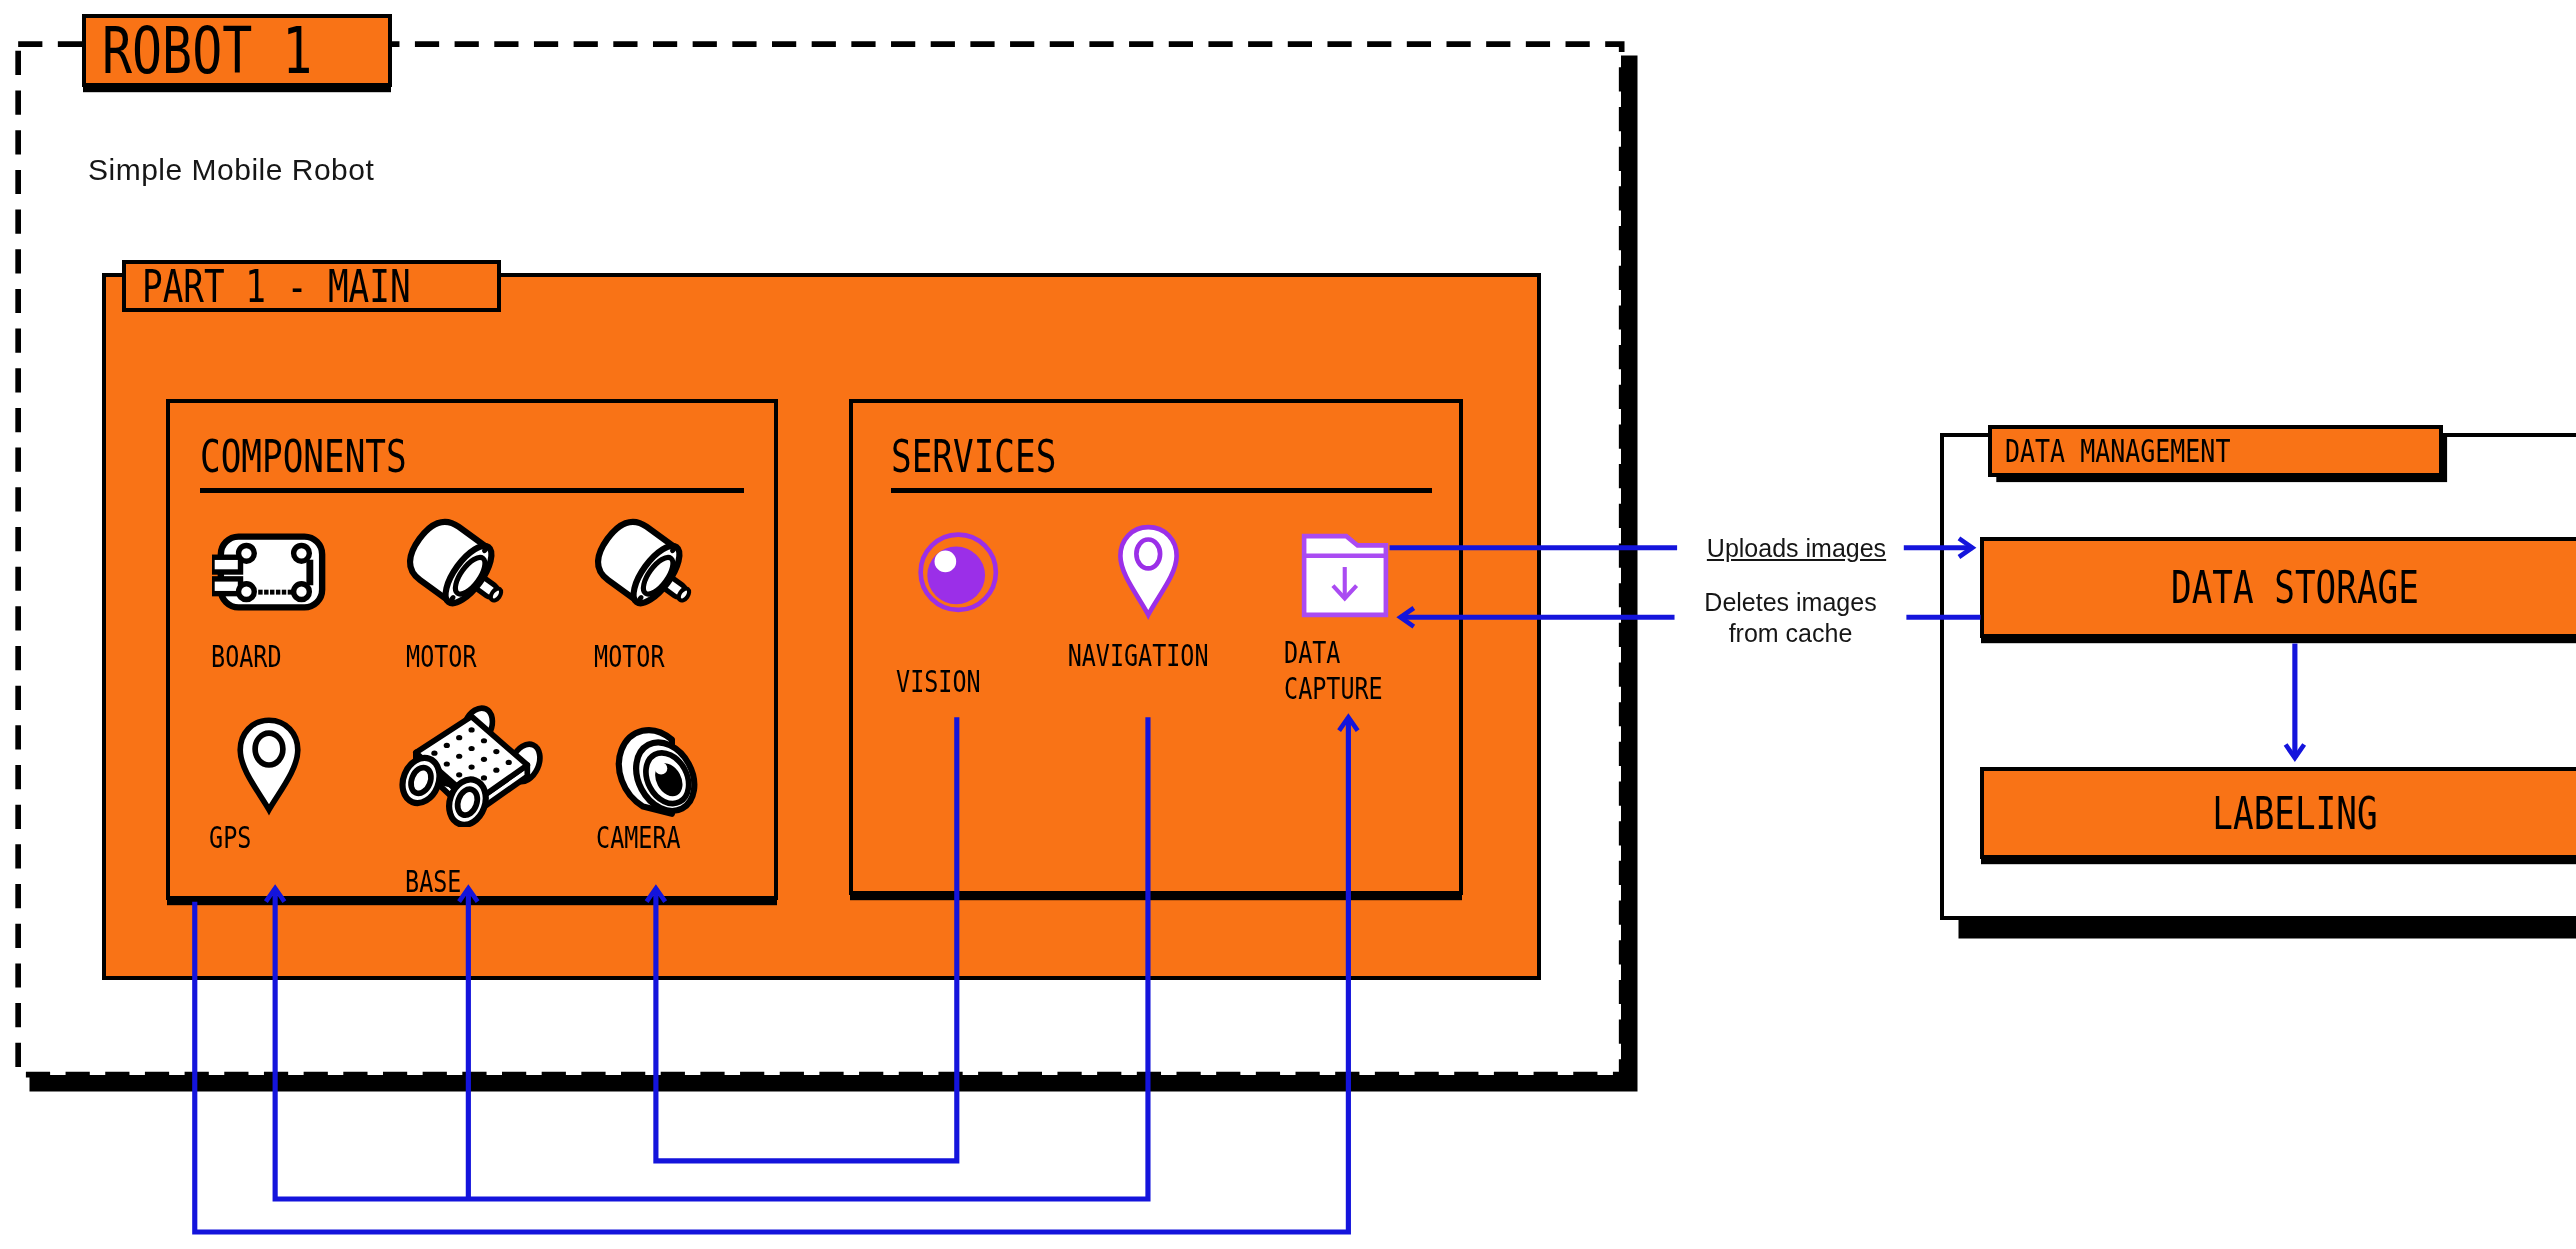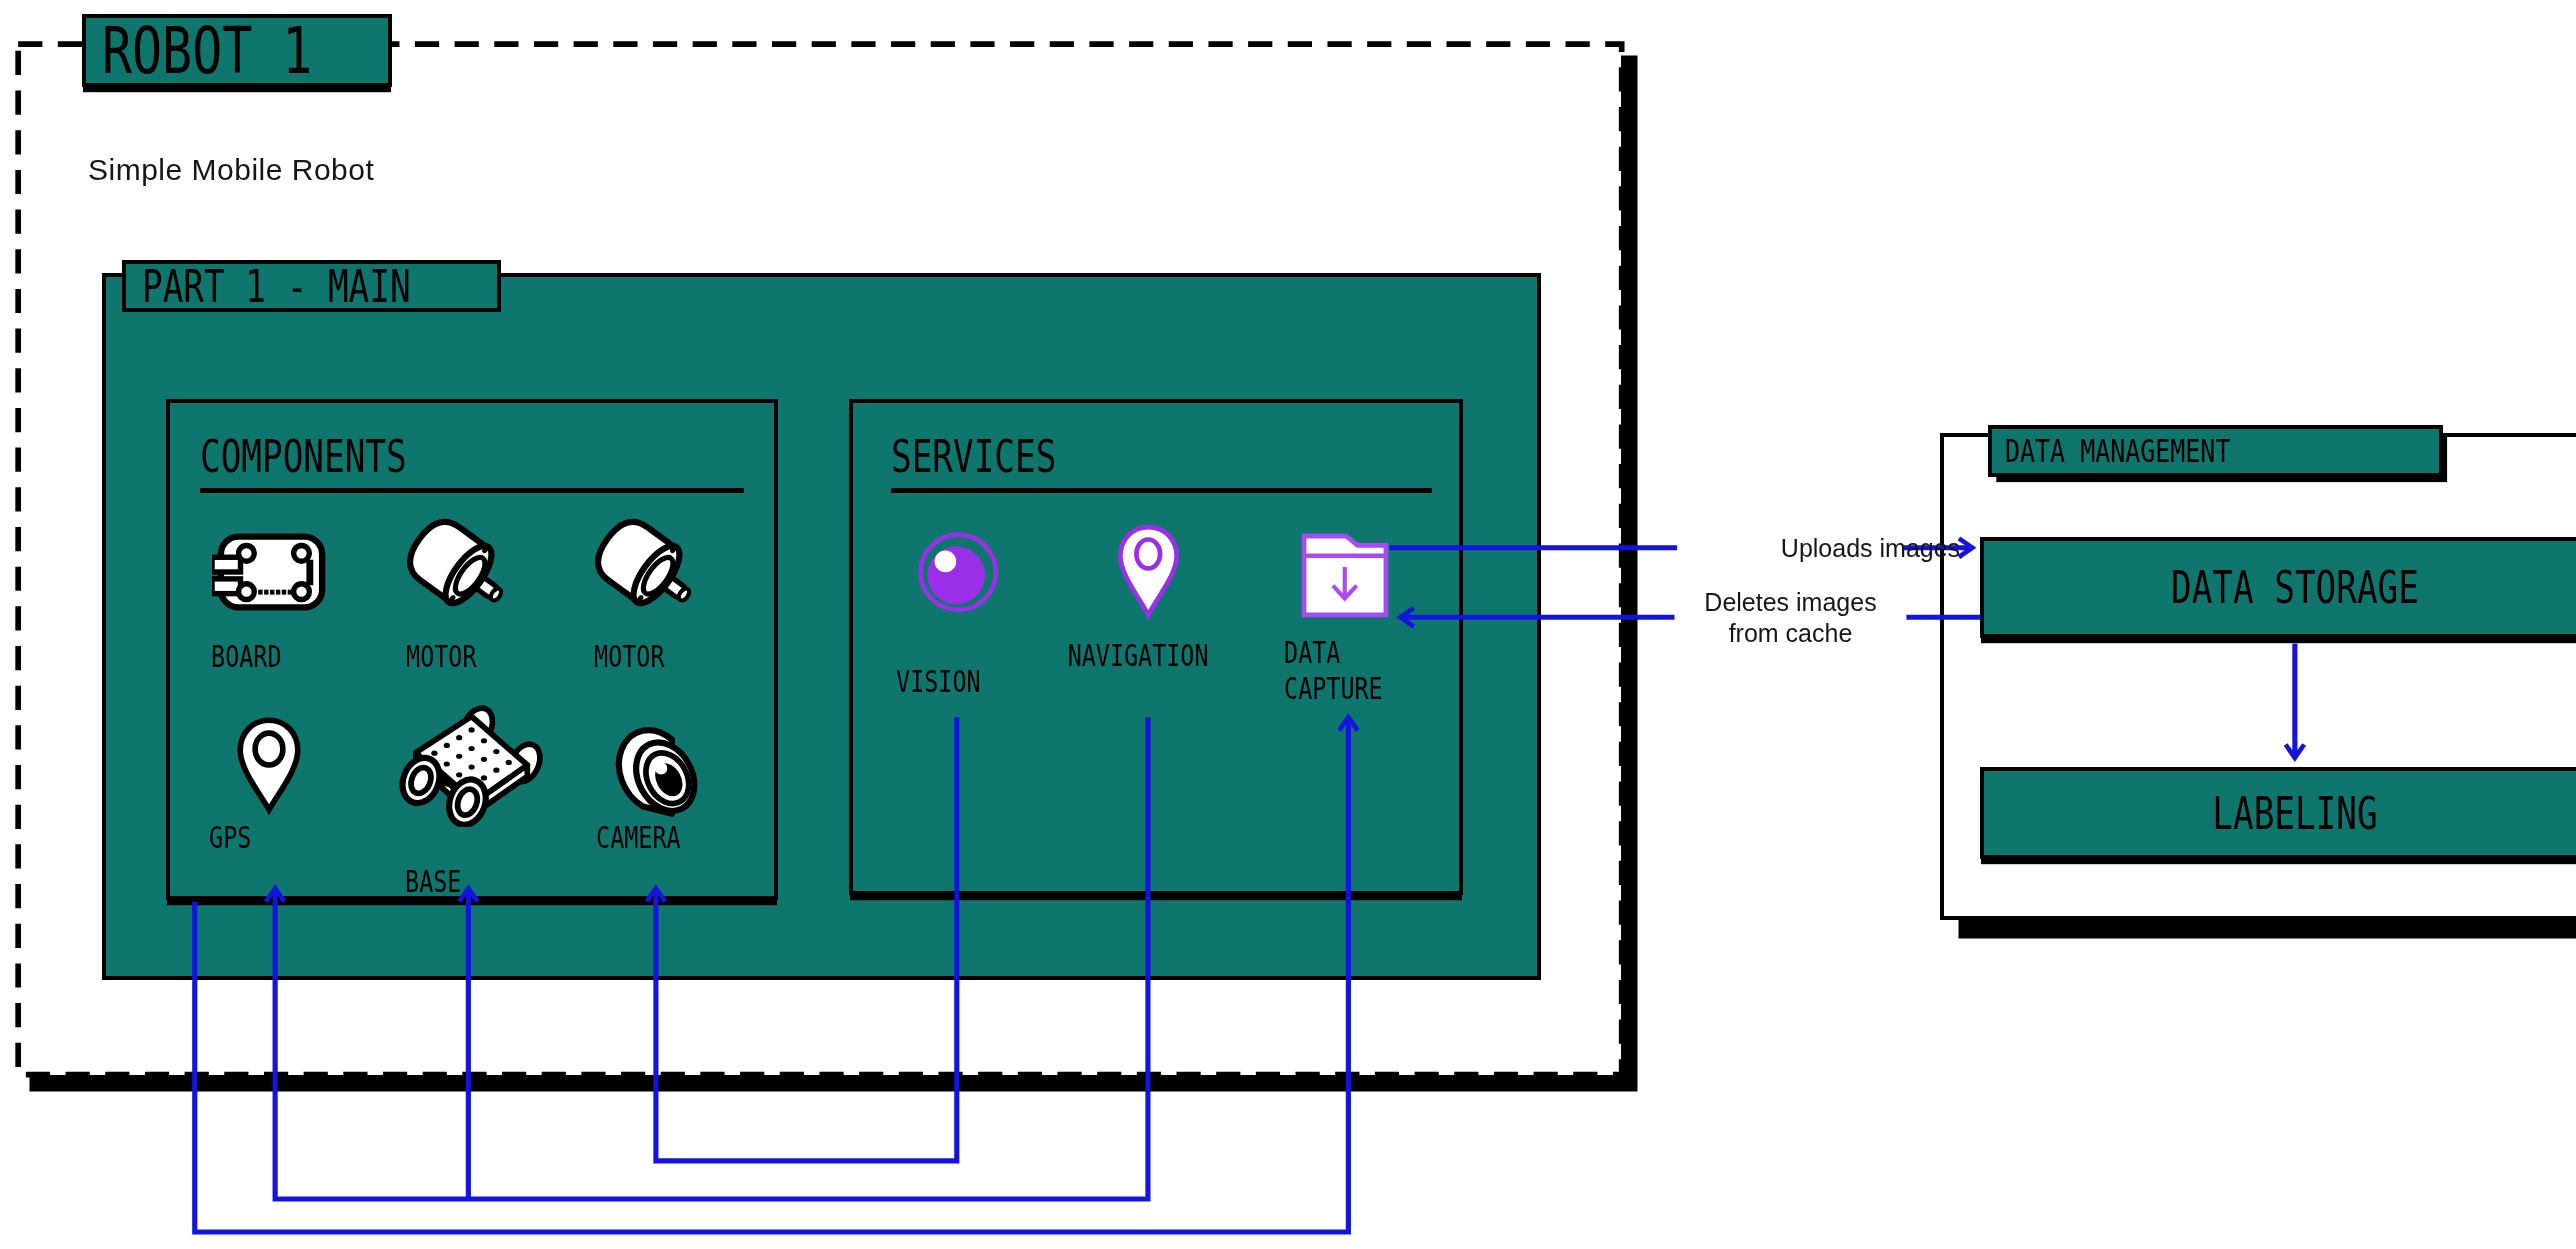--- a/index.html
+++ b/index.html
@@ -1,19 +1,19 @@
 <!DOCTYPE html>
 <html style="font-size:8.2px"><head>
 <meta charset="utf-8">
 <style>
   html,body{margin:0;padding:0;background:#fff;}
   .canvas{position:relative;width:2857px;height:1250px;background:#fff;overflow:hidden;
           font-family:"DejaVu Sans Mono",monospace;color:#000;}
   .abs{position:absolute;}
-  .box{position:absolute;background:#0f766e;border:4.6px solid #000;box-sizing:border-box;}
+  .box{position:absolute;background:#f97316;border:4.6px solid #000;box-sizing:border-box;}
   .shadow-b{box-shadow:0 6.2px 0 -1px #000;}
   .lblbox{display:flex;align-items:center;}
   .center{display:flex;align-items:center;justify-content:center;text-align:center;}
   .cx{display:inline-block;transform:scaleX(0.78);transform-origin:0 50%;white-space:nowrap;}
   .cxc{display:block;transform:scaleX(0.78);transform-origin:50% 50%;}
   .icon-label{position:absolute;font-size:30px;line-height:36px;}
   .sans{font-family:"Liberation Sans","DejaVu Sans",sans-serif;color:#161616;}
   .annot{position:absolute;text-align:center;font-size:25px;line-height:31px;
          font-family:"Liberation Sans","DejaVu Sans",sans-serif;color:#161616;}
   svg{display:block;}
@@ -195,21 +195,21 @@
   </div>
 
   <div class="box center shadow-b" style="left:1980px;top:537px;width:629px;height:101px;z-index:3;font-size:44px;border-width:4.1px;">
     <span class="cxc">DATA STORAGE</span>
   </div>
 
   <div class="box center shadow-b" style="left:1980px;top:767px;width:629px;height:92px;z-index:3;font-size:44px;border-width:4.1px;">
     <span class="cxc">LABELING</span>
   </div>
 
-  <div class="annot" style="left:1765px;top:533px;width:211px;z-index:11;">
+  <div class="annot" style="left:1691px;top:533px;width:211px;z-index:11;text-decoration:underline;">
     <span>Uploads images</span>
   </div>
   <div class="annot" style="left:1677px;top:587px;width:227px;z-index:11;">
     <div>Deletes images</div>
     <div>from cache</div>
   </div>
 
   <svg id="wire-overlay" width="2857" height="1250" viewBox="0 0 5545 2426">
     <defs>
       <marker id="arr" markerUnits="userSpaceOnUse" markerWidth="70" markerHeight="70" viewBox="-35 -35 70 70" refX="0" refY="0" orient="auto">

